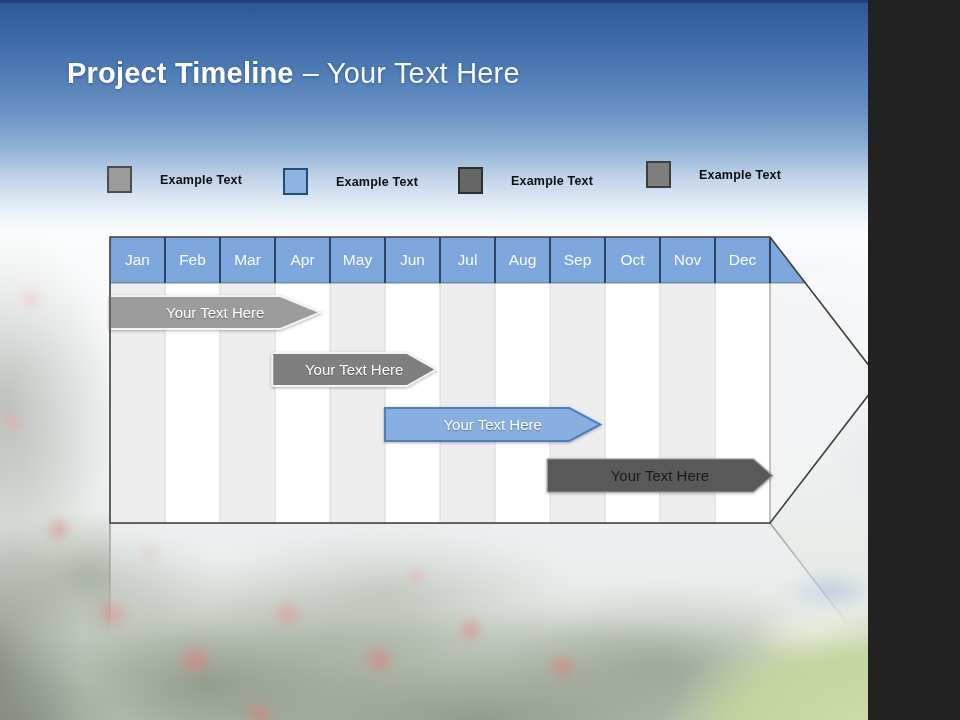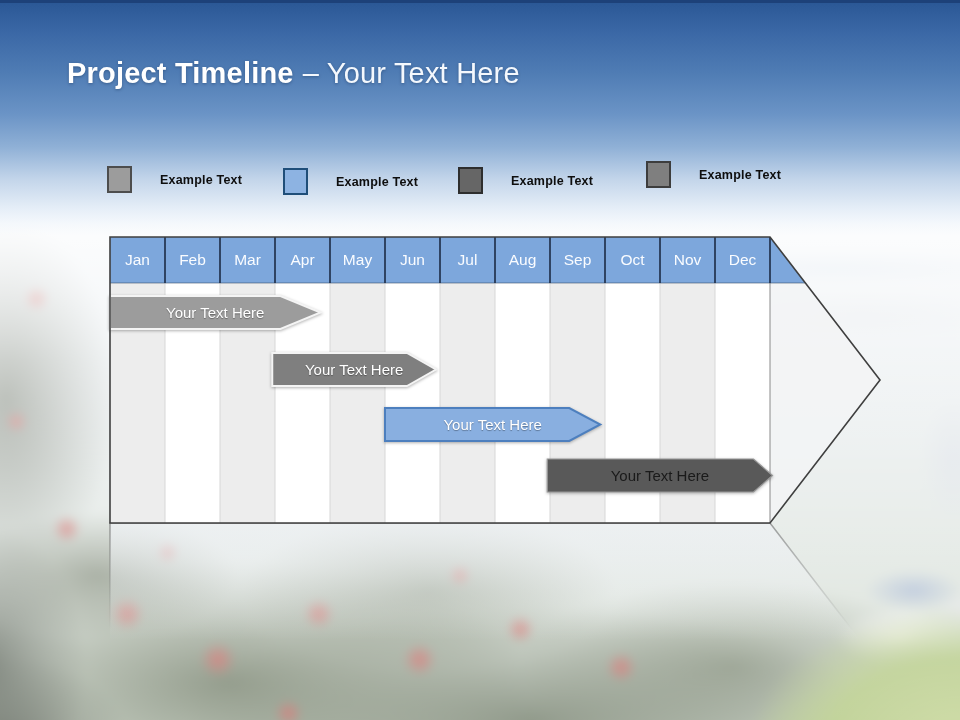--- a/index.html
+++ b/index.html
@@ -1,17 +1,17 @@
 <!DOCTYPE html>
 <html><head>
 <meta charset="utf-8">
 <style>
   html,body{margin:0;padding:0;background:#222;}
   .slide{
-    position:relative;width:960px;height:720px;overflow:hidden;
+    position:relative;width:868px;height:720px;overflow:hidden;
     font-family:"Liberation Sans",sans-serif;background:#be185d;
   }
   
   .photo{position:absolute;inset:0;}
   .photo-art{
     position:absolute;inset:-24px;filter:blur(4px);
     background:
       radial-gradient(ellipse 300px 190px at 98% 100%, #b9cc7e 0%, #a3bd68 45%, rgba(163,189,104,0) 72%),
       radial-gradient(ellipse 200px 120px at 88% 103%, rgba(140,170,90,0.8), transparent 70%),
       radial-gradient(ellipse 100px 45px at 92% 86%, rgba(246,245,241,0.95), transparent 68%),

